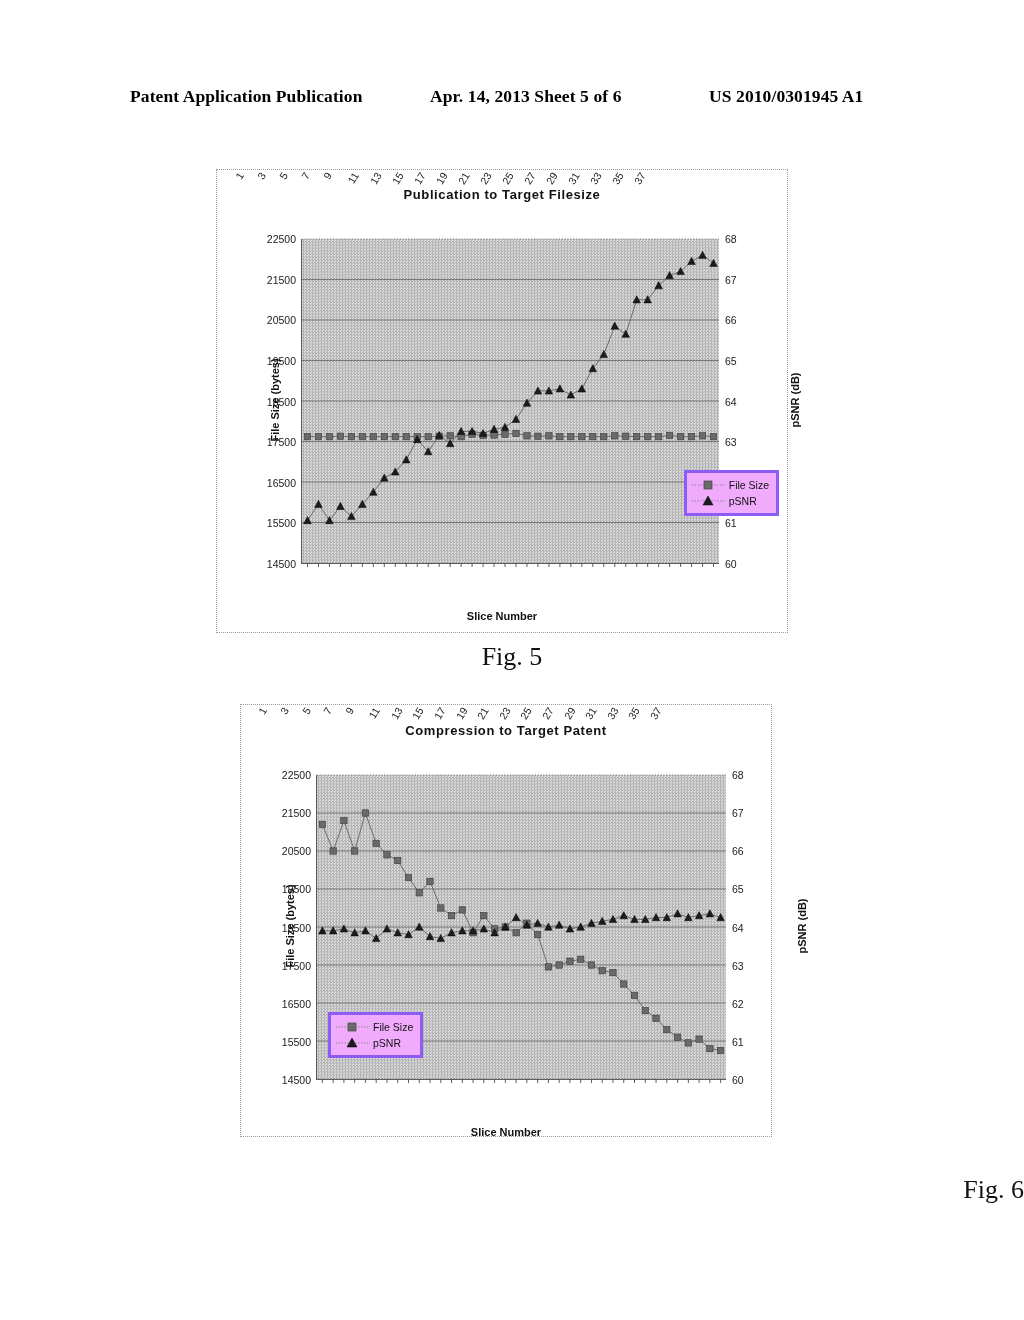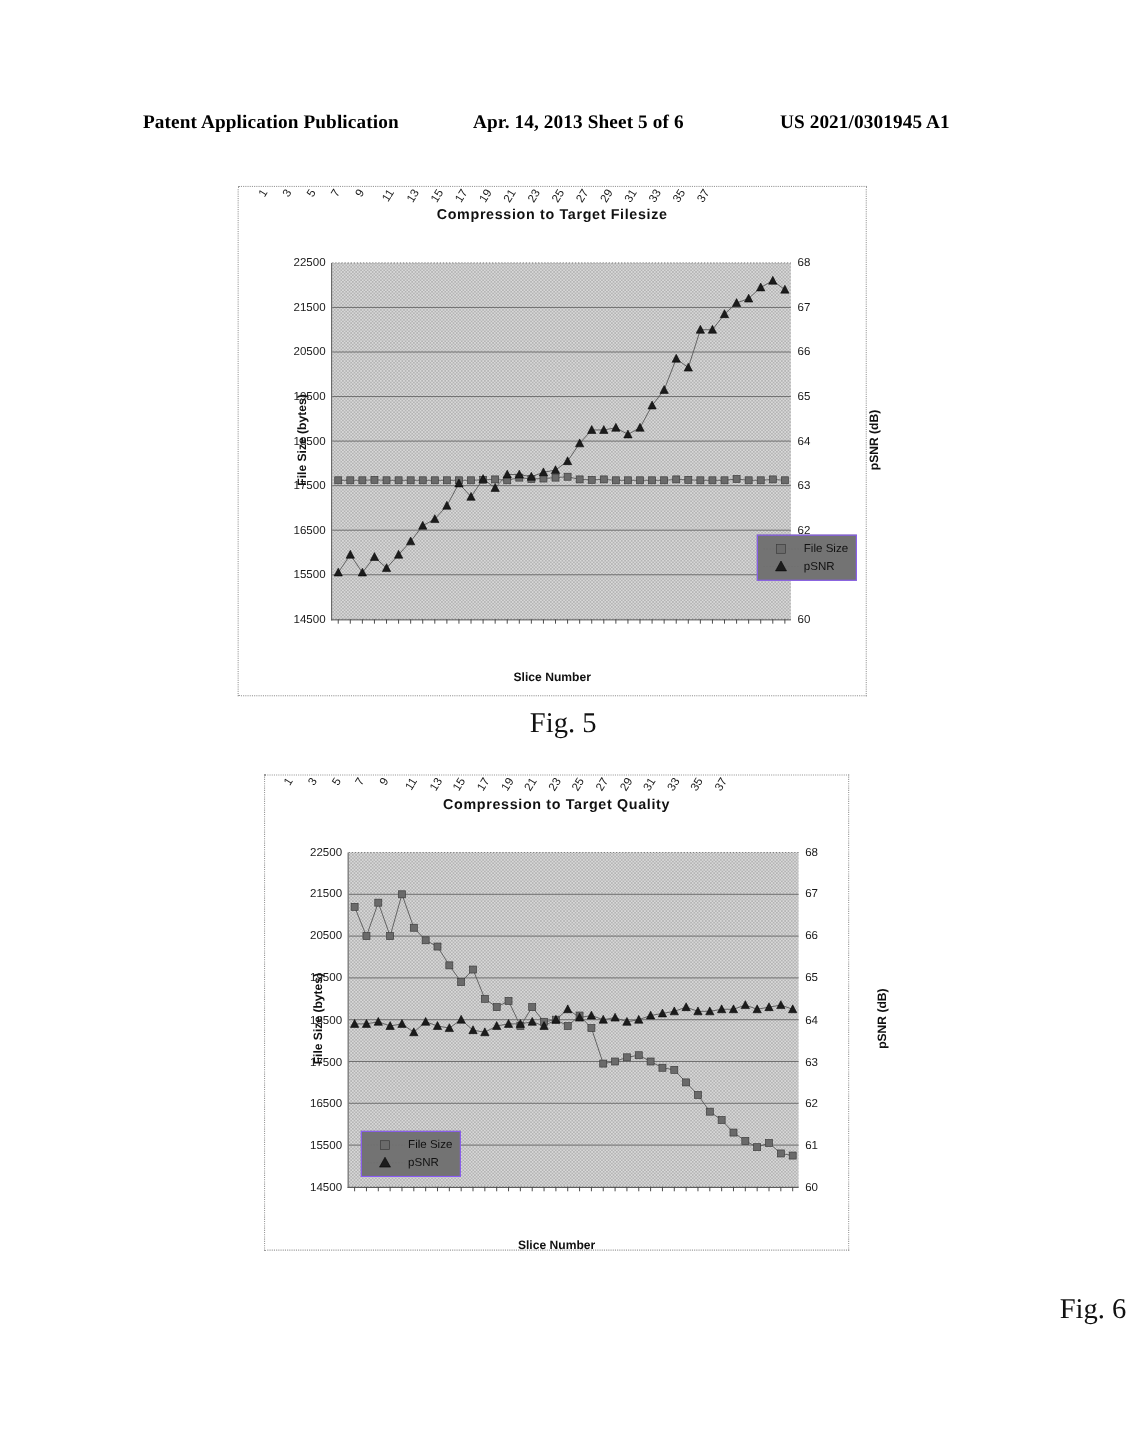--- a/index.html
+++ b/index.html
@@ -11,21 +11,21 @@
     width: 1024px;
     height: 1320px;
     position: relative;
     font-family: "Liberation Sans", sans-serif;
     overflow: hidden;
   }
 
   
   .page-header {
     position: absolute;
-    top: 100px;
+    top: 86px;
     left: 0;
     width: 1024px;
     height: 26px;
     font-family: "Liberation Serif", serif;
     font-weight: bold;
     font-size: 17.5px;
     color: #000;
     letter-spacing: 0.1px;
   }
   .page-header span { position: absolute; white-space: nowrap; top: 0; }
@@ -124,51 +124,50 @@
     transform: rotate(-90deg);
     transform-origin: center center;
   }
   .axis-title.x-title {
     left: 0; right: 0;
     text-align: center;
   }
 
   .legend {
     position: absolute;
-    background: #737373;
-    border: 1px solid #8b5cf6;
+    background: #f0abfc;
+    border: 3px solid #8b5cf6;
     padding: 4px 7px 4px 5px;
     box-sizing: border-box;
-    margin-top: 16px;
   }
   .legend-row {
     display: flex;
     align-items: center;
     height: 16px;
   }
   .legend-mark { width: 34px; height: 12px; flex: none; }
   .legend-label {
     font-size: 10.5px;
     color: #111;
     padding-left: 3px;
     white-space: nowrap;
   }
 </style>
 </head>
 <body>
 
 <div class="page-header">
   <span class="hdr-pub">Patent Application Publication</span>
   <span class="hdr-date">Apr. 14, 2013  Sheet 5 of 6</span>
-  <span class="hdr-num">US 2021/0301945 A1</span>
+  <span class="hdr-num">US 2010/0301945 A1</span>
 </div>
 
 <div class="figure-box" id="figure-5">
   <div class="chart">
-    <div class="chart-title">Compression to Target Filesize</div>
+    <div class="chart-title">Publication to Target Filesize</div>
     <div class="axis-labels y-left" style="left: 0px; top: 69px; width: 79px; height: 325px;">
         <div style="top: 0px;">22500</div>
         <div style="top: 40.625px;">21500</div>
         <div style="top: 81.25px;">20500</div>
         <div style="top: 121.875px;">19500</div>
         <div style="top: 162.5px;">18500</div>
         <div style="top: 203.125px;">17500</div>
         <div style="top: 243.75px;">16500</div>
         <div style="top: 284.375px;">15500</div>
         <div style="top: 325px;">14500</div>
@@ -352,21 +351,21 @@
         </svg>
         <span class="legend-label">pSNR</span>
       </div>
     </div>
   </div>
 </div>
 <div class="fig-caption" id="caption-5">Fig. 5</div>
 
 <div class="figure-box" id="figure-6">
   <div class="chart">
-    <div class="chart-title">Compression to Target Quality</div>
+    <div class="chart-title">Compression to Target Patent</div>
     <div class="axis-labels y-left" style="left: 0px; top: 70px; width: 70px; height: 305px;">
         <div style="top: 0px;">22500</div>
         <div style="top: 38.125px;">21500</div>
         <div style="top: 76.25px;">20500</div>
         <div style="top: 114.375px;">19500</div>
         <div style="top: 152.5px;">18500</div>
         <div style="top: 190.625px;">17500</div>
         <div style="top: 228.75px;">16500</div>
         <div style="top: 266.875px;">15500</div>
         <div style="top: 305px;">14500</div>

